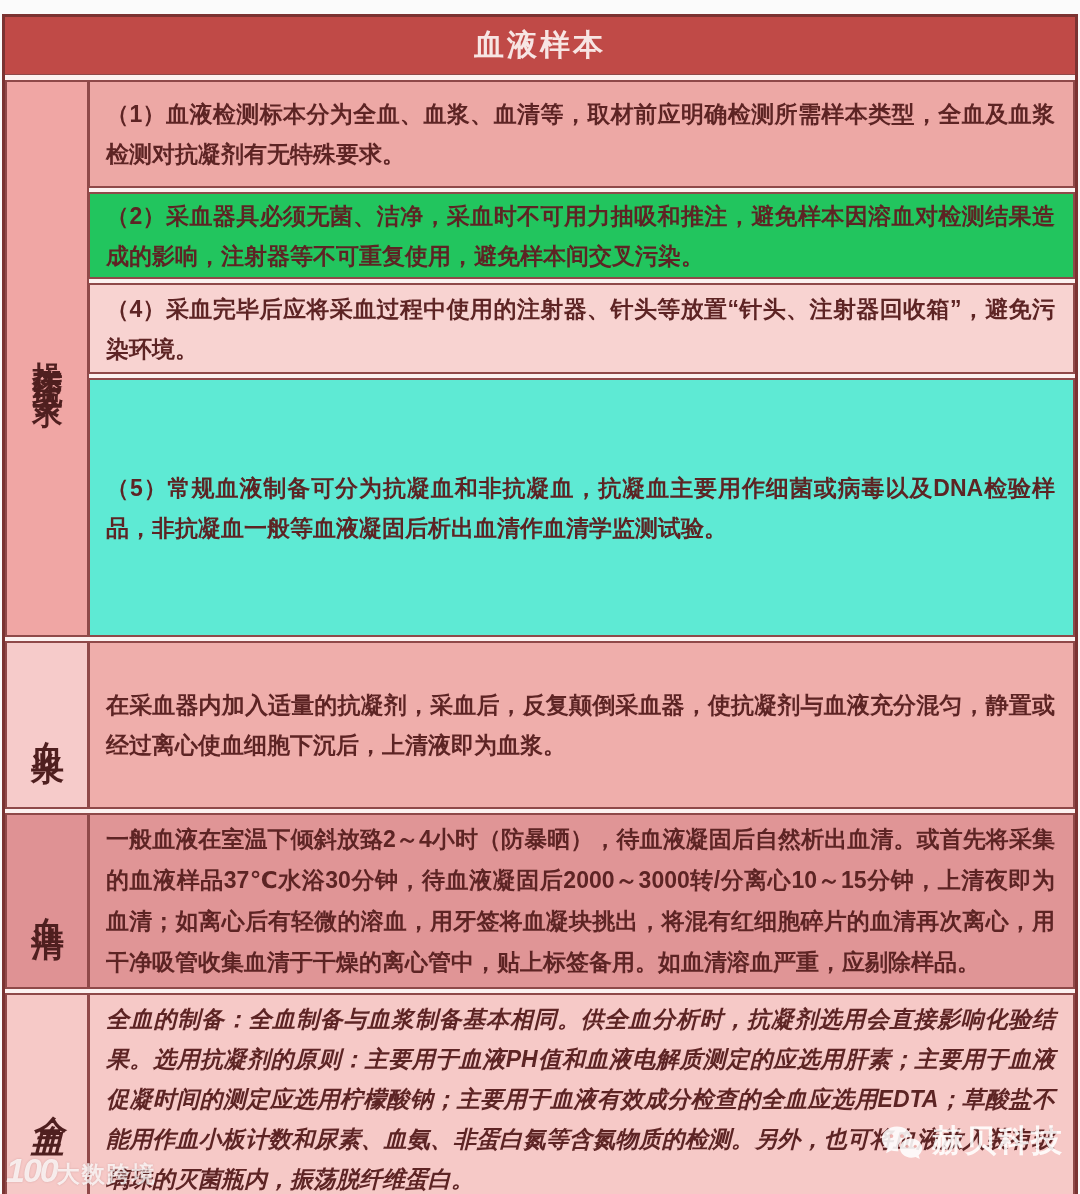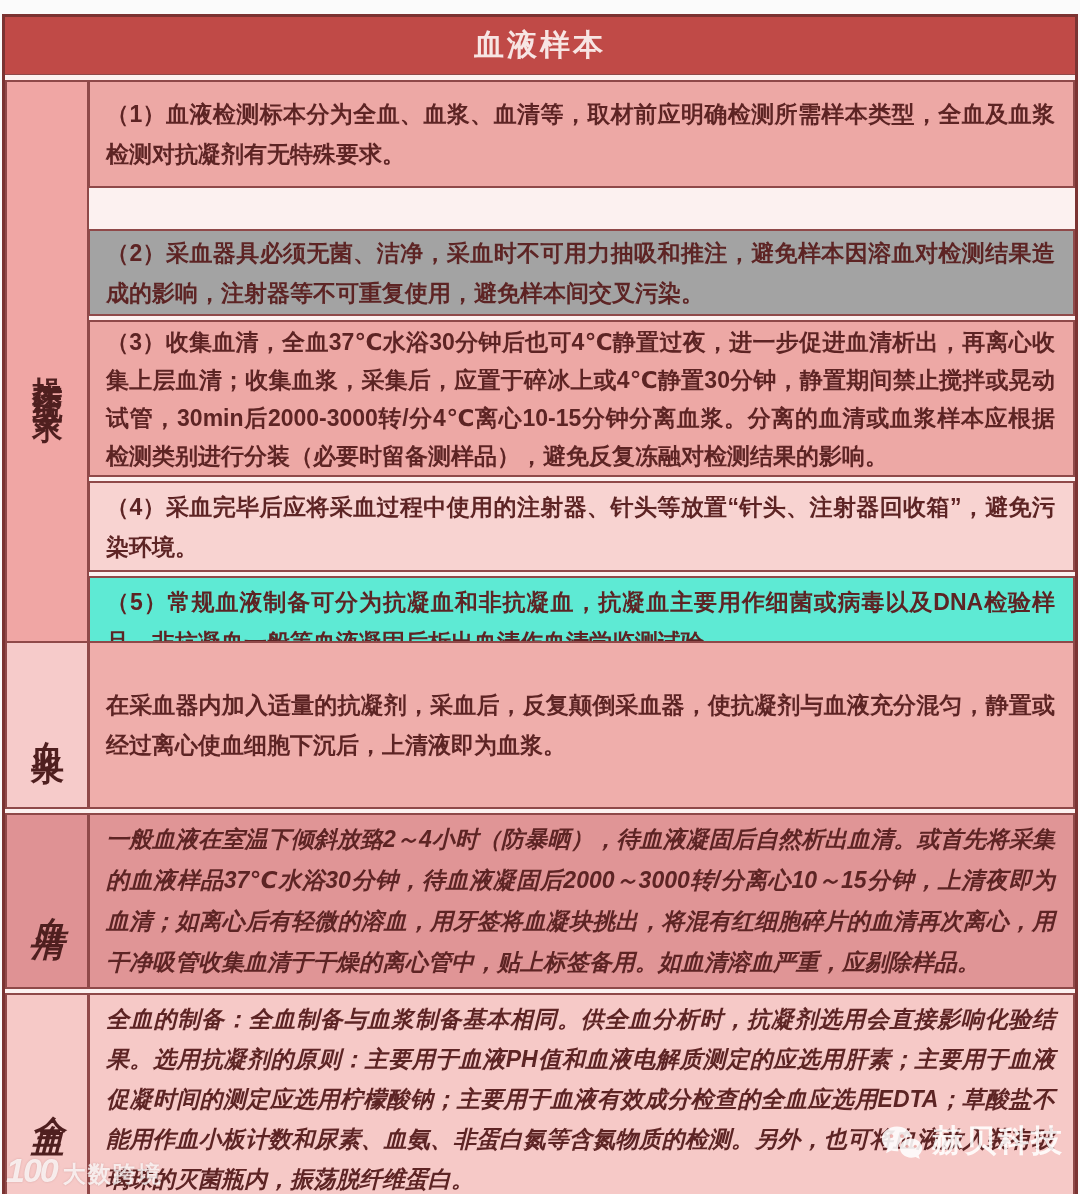--- a/index.html
+++ b/index.html
@@ -38,41 +38,41 @@
     display:flex;align-items:center;overflow:hidden;
     padding:4px 18px 4px 16px;
   }
   .cell p{
     margin:0;width:100%;
     color:#5d2424;font-size:23px;font-weight:600;line-height:40px;
     text-align:justify;
   }
   .row-ops{flex:0 0 557px;height:557px;}
   .c1{flex:0 0 108px;background:#eda8a5;}
-  .c2{flex:0 0 87px; background:#a3a3a3;margin-top:37px;}
+  .c2{flex:0 0 87px; background:#22c55e;}
   .c3{flex:0 0 157px;background:#eda8a5;}
   .c3 p{line-height:38px;}
   .c4{flex:0 0 91px; background:#f8d3d1;}
   .c5{flex:1;        background:#5eead4;align-items:center;}
   .ops-label{background:#f0a6a4;}
   .row-plasma{flex:0 0 168px;}
   .plasma-label{background:#f6cbca;}
   .plasma-cell{background:#efaeab;}
-  .row-serum{flex:0 0 174px;font-style:italic;}
+  .row-serum{flex:0 0 174px;}
   .serum-label{background:#df9294;}
   .serum-cell{background:#e09596;}
   .serum-cell p{line-height:41px;}
   .row-whole{flex:1;font-style:italic;}
   .whole-label{background:#f6c9c7;}
   .whole-cell{background:#f6c9c7;}
   .whole-cell p{line-height:40px;}
   
   .wm-left{
     position:absolute;left:6px;bottom:4px;z-index:5;
-    display:flex;align-items:baseline;column-gap:6px;
+    display:flex;align-items:baseline;
     color:rgba(255,255,255,0.78);font-weight:700;
     text-shadow:0 0 2px rgba(120,60,60,0.25);
     margin-top:40px;
   }
   .wm-left .logo{font-size:34px;font-style:italic;letter-spacing:-2px;}
   .wm-left .wm-text{font-size:23px;letter-spacing:2px;}
   .wm-right{
     position:absolute;right:16px;bottom:32px;z-index:5;
     display:flex;align-items:flex-end;column-gap:8px;
     color:rgba(255,255,255,0.88);font-weight:700;
@@ -95,23 +95,20 @@
       <div class="row row-ops">
         <div class="label-cell ops ops-label">
           <span class="vtext">操作统一要求</span>
         </div>
         <div class="cells">
           <div class="cell c1">
             <p>（1）血液检测标本分为全血、血浆、血清等，取材前应明确检测所需样本类型，全血及血浆检测对抗凝剂有无特殊要求。</p>
           </div>
           <div class="cell c2">
             <p>（2）采血器具必须无菌、洁净，采血时不可用力抽吸和推注，避免样本因溶血对检测结果造成的影响，注射器等不可重复使用，避免样本间交叉污染。</p>
-          </div>
-          <div class="cell c3">
-            <p>（3）收集血清，全血37℃水浴30分钟后也可4℃静置过夜，进一步促进血清析出，再离心收集上层血清；收集血浆，采集后，应置于碎冰上或4℃静置30分钟，静置期间禁止搅拌或晃动试管，30min后2000-3000转/分4℃离心10-15分钟分离血浆。分离的血清或血浆样本应根据检测类别进行分装（必要时留备测样品），避免反复冻融对检测结果的影响。</p>
           </div>
           <div class="cell c4">
             <p>（4）采血完毕后应将采血过程中使用的注射器、针头等放置“针头、注射器回收箱”，避免污染环境。</p>
           </div>
           <div class="cell c5">
             <p>（5）常规血液制备可分为抗凝血和非抗凝血，抗凝血主要用作细菌或病毒以及DNA检验样品，非抗凝血一般等血液凝固后析出血清作血清学监测试验。</p>
           </div>
         </div>
       </div>
 

